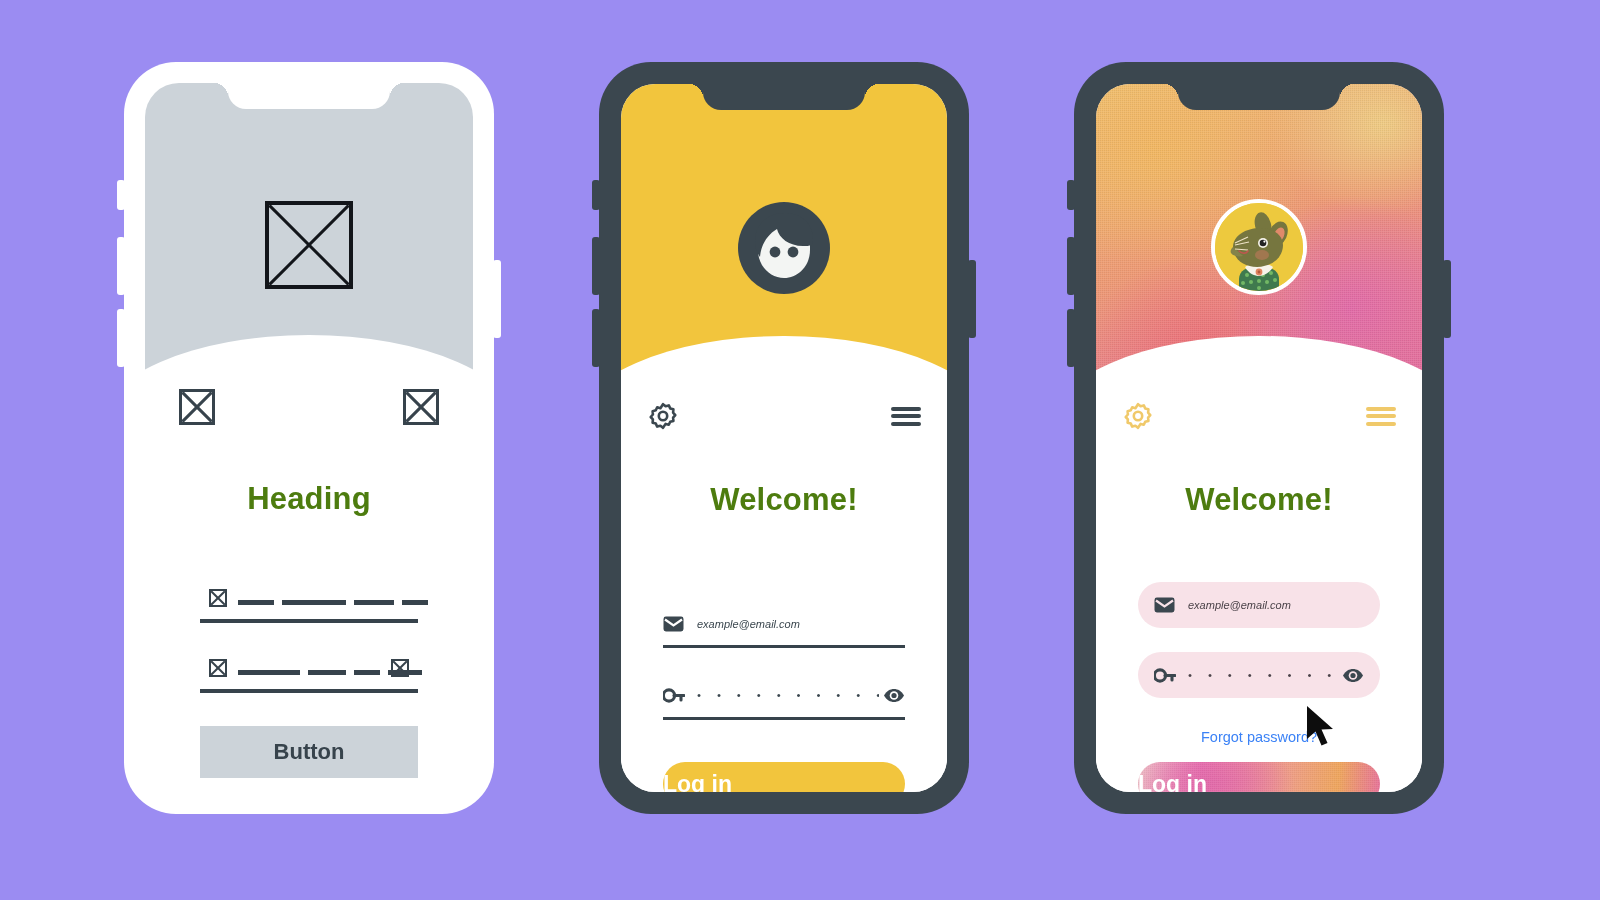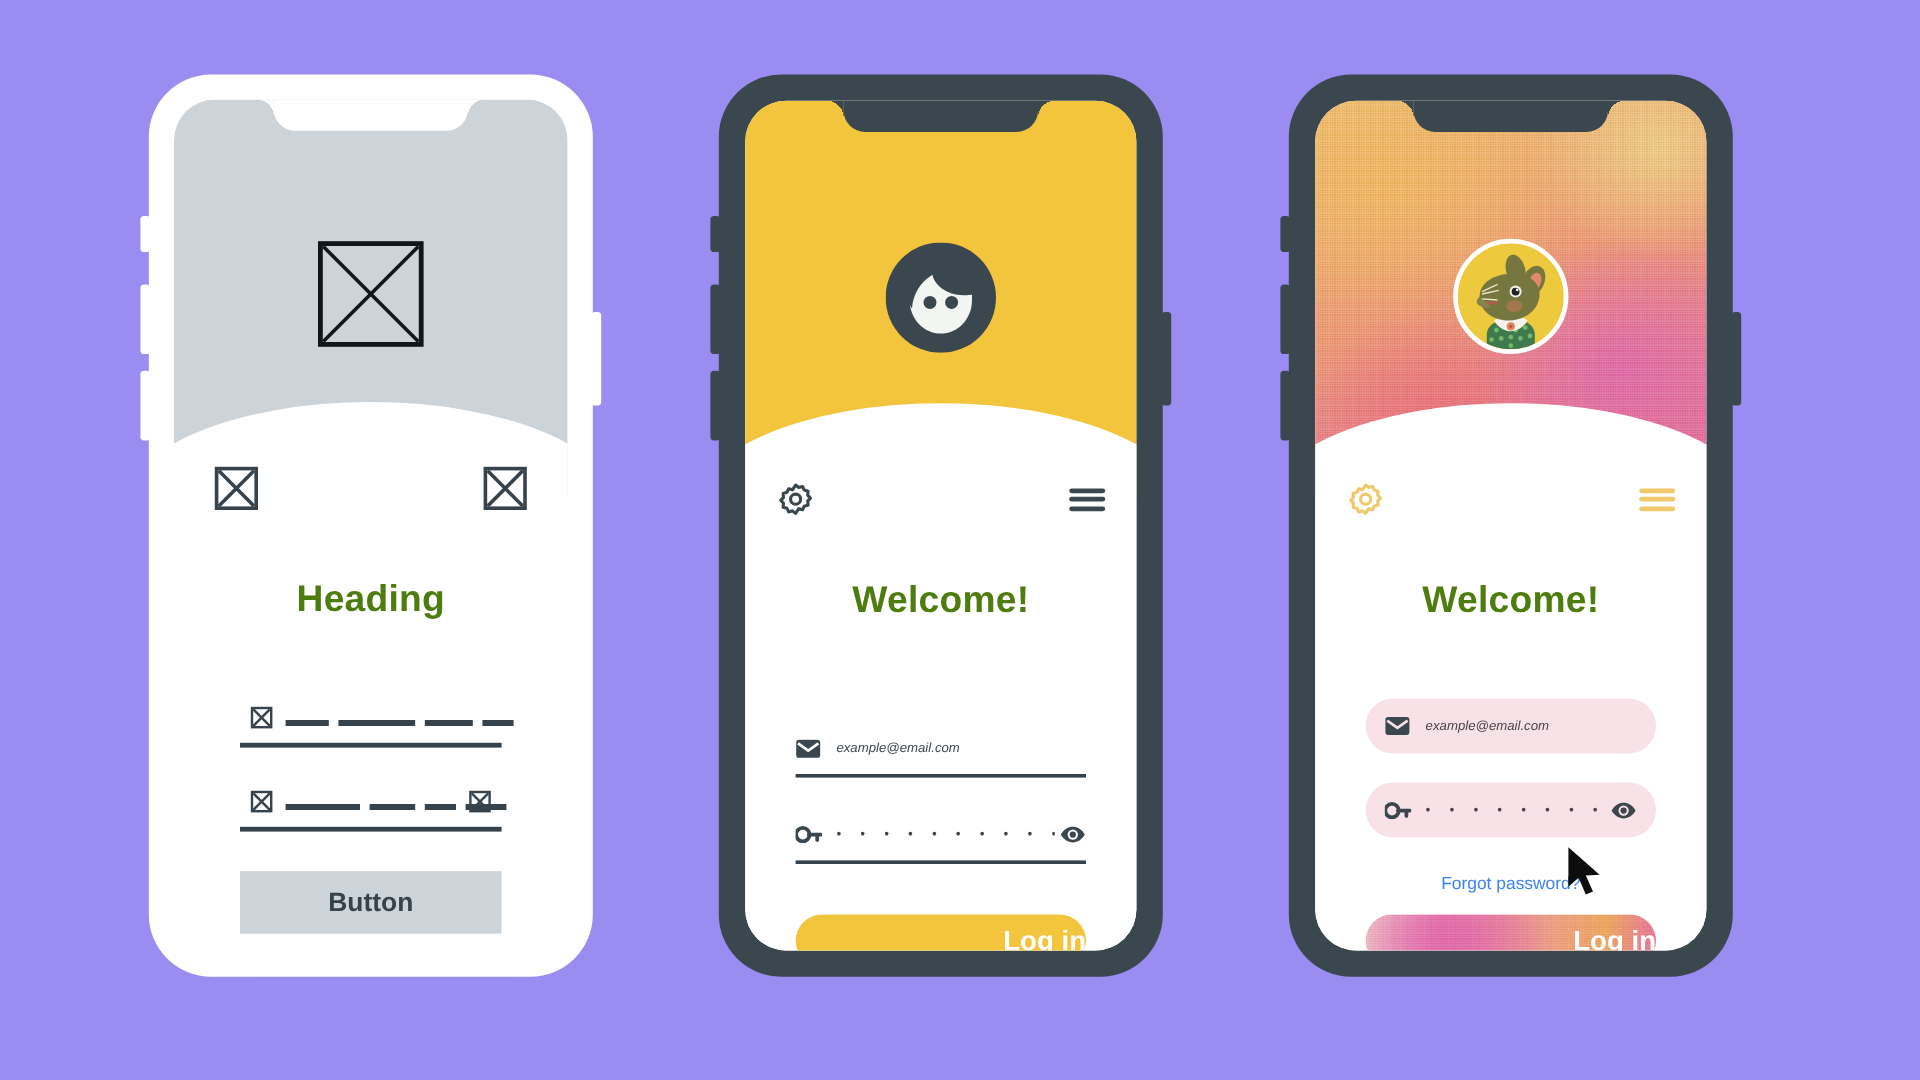--- a/index.html
+++ b/index.html
@@ -369,21 +369,21 @@
   }
 
   .login-btn {
     position: absolute;
     left: 42px;
     right: 42px;
     height: 44px;
     border-radius: 26px;
     display: flex;
     align-items: center;
-    justify-content: flex-end;
+    justify-content: flex-start;
     font-size: 23px;
     font-weight: bold;
     color: #ffffff;
     cursor: pointer;
   }
   .login-yellow { background: #f2c53d; }
   .login-gradient {
     background:
       radial-gradient(ellipse 50% 140% at 30% 50%, rgba(226,105,170,0.88) 0%, rgba(226,105,170,0) 70%),
       linear-gradient(96deg, #f0c8c8 0%, #e96fb0 26%, #ef9e86 62%, #efa65e 82%, #e7729c 100%);

